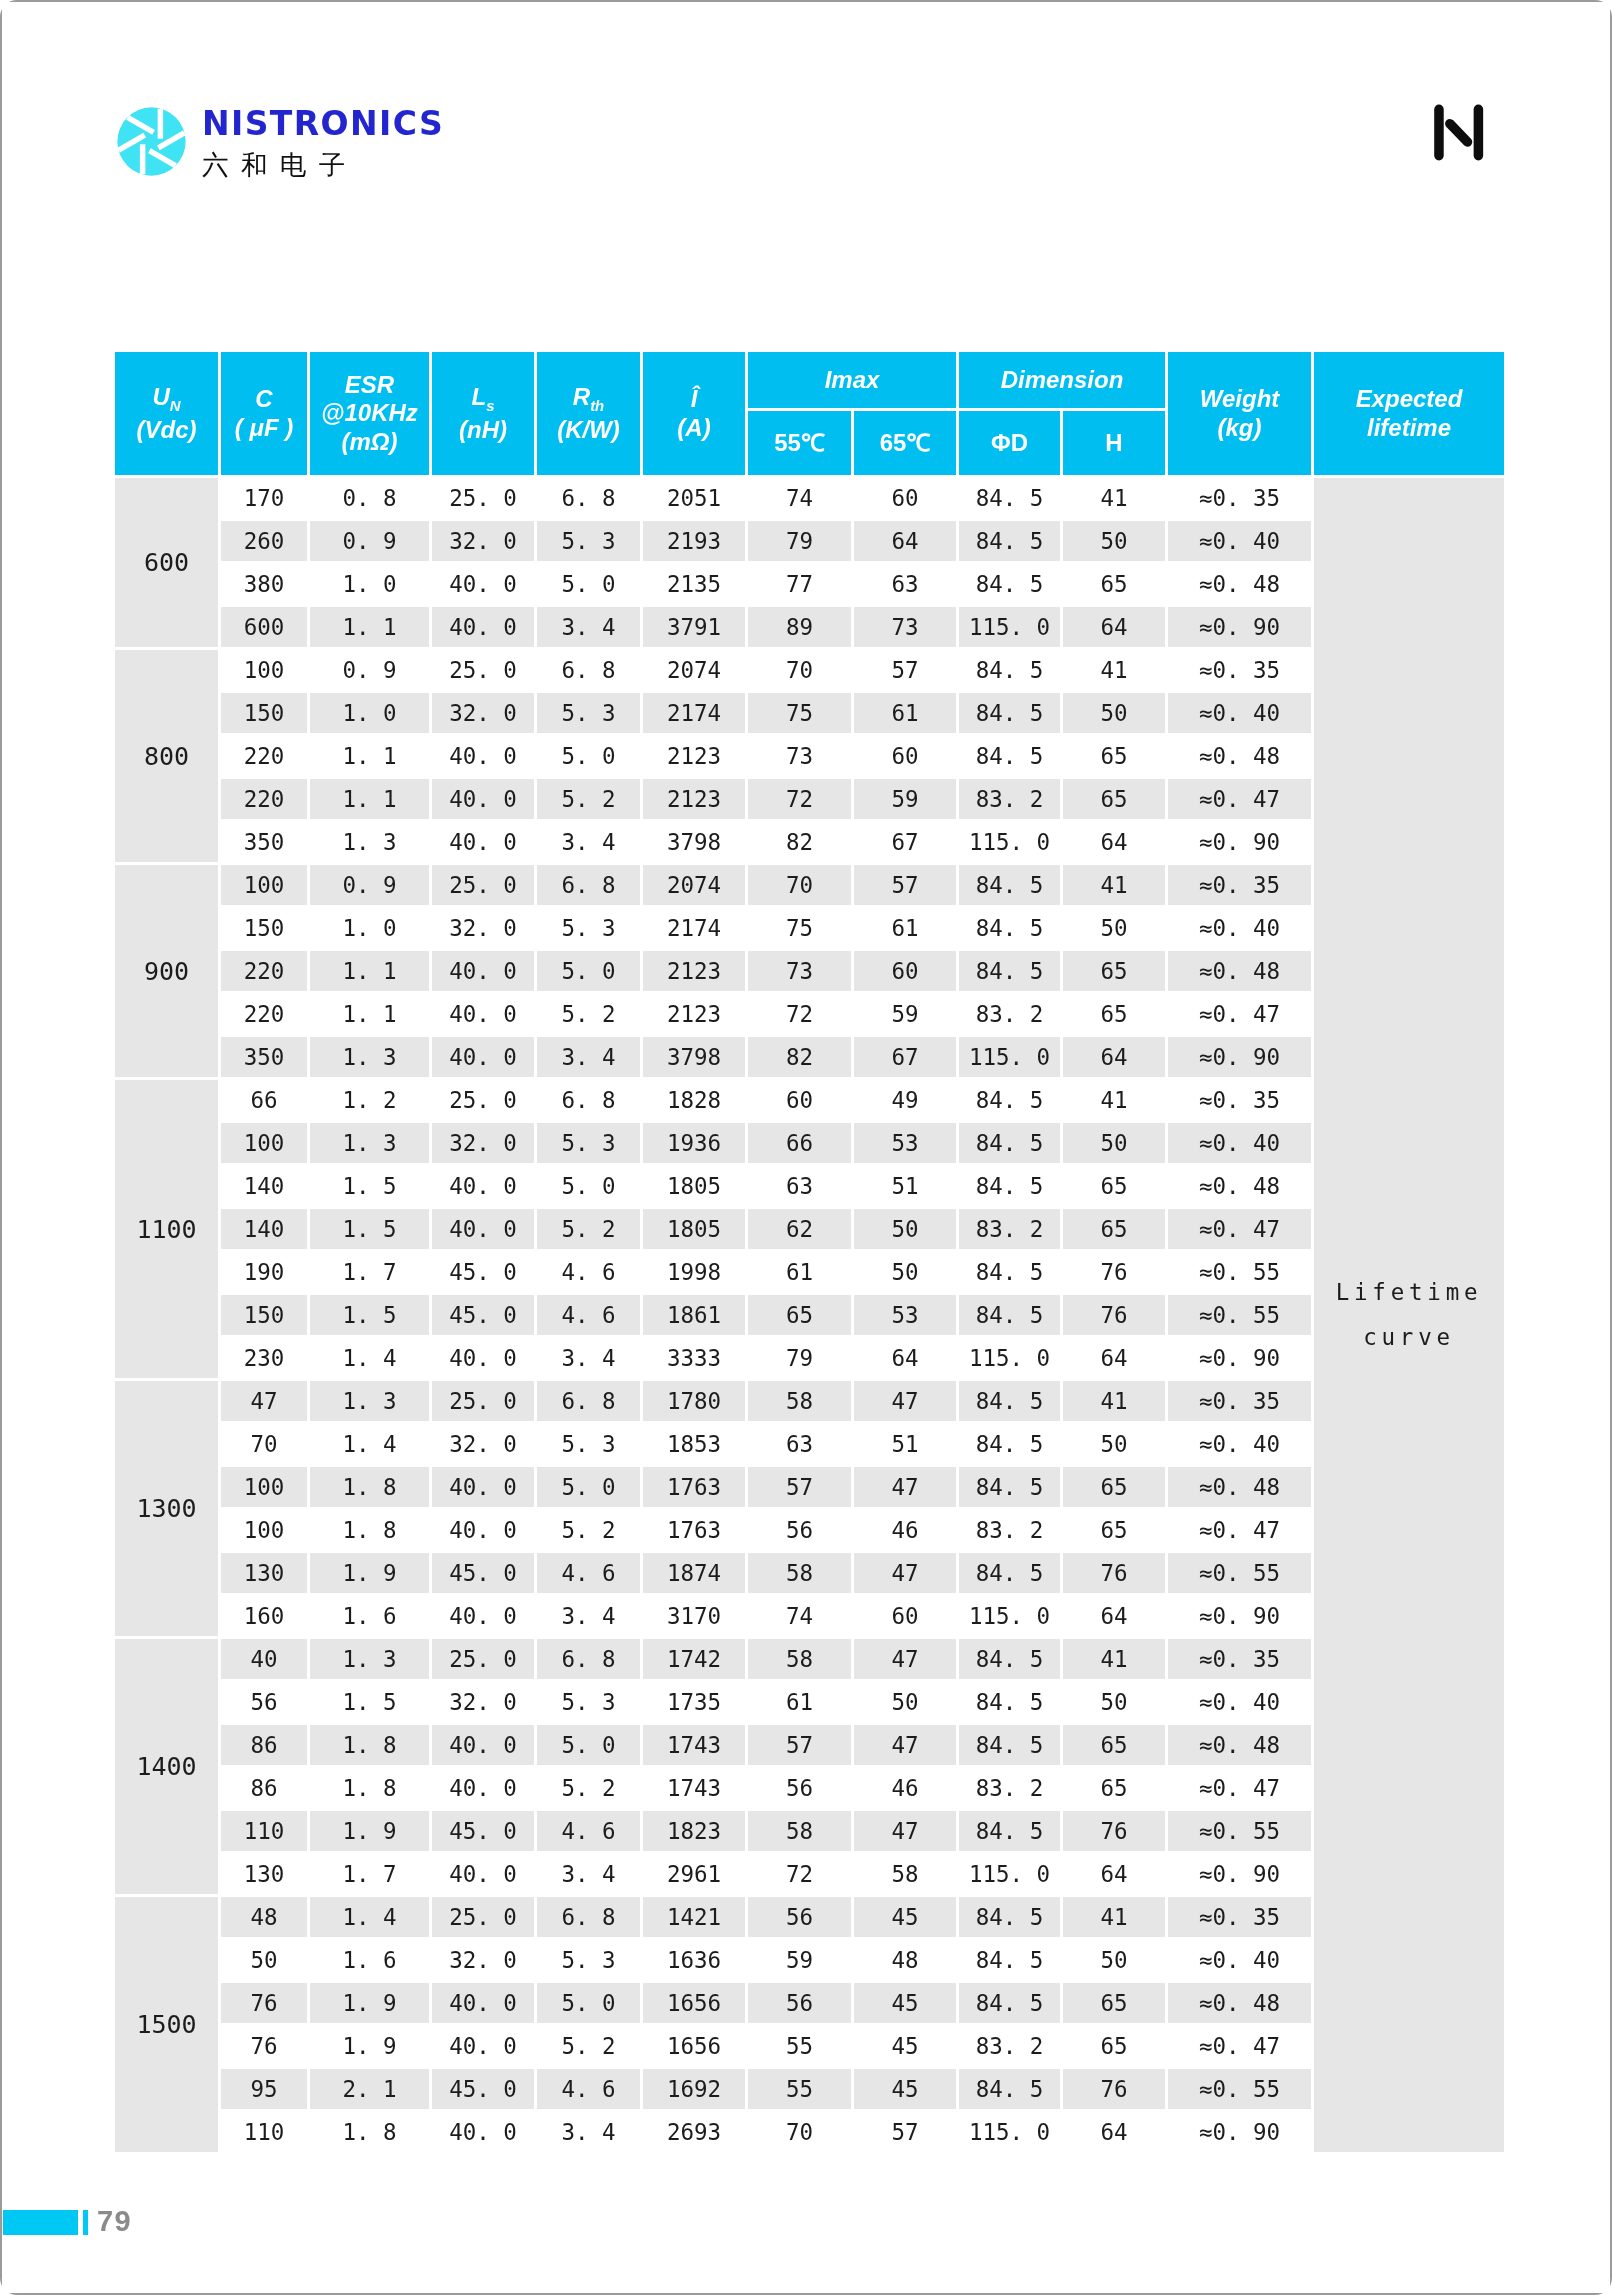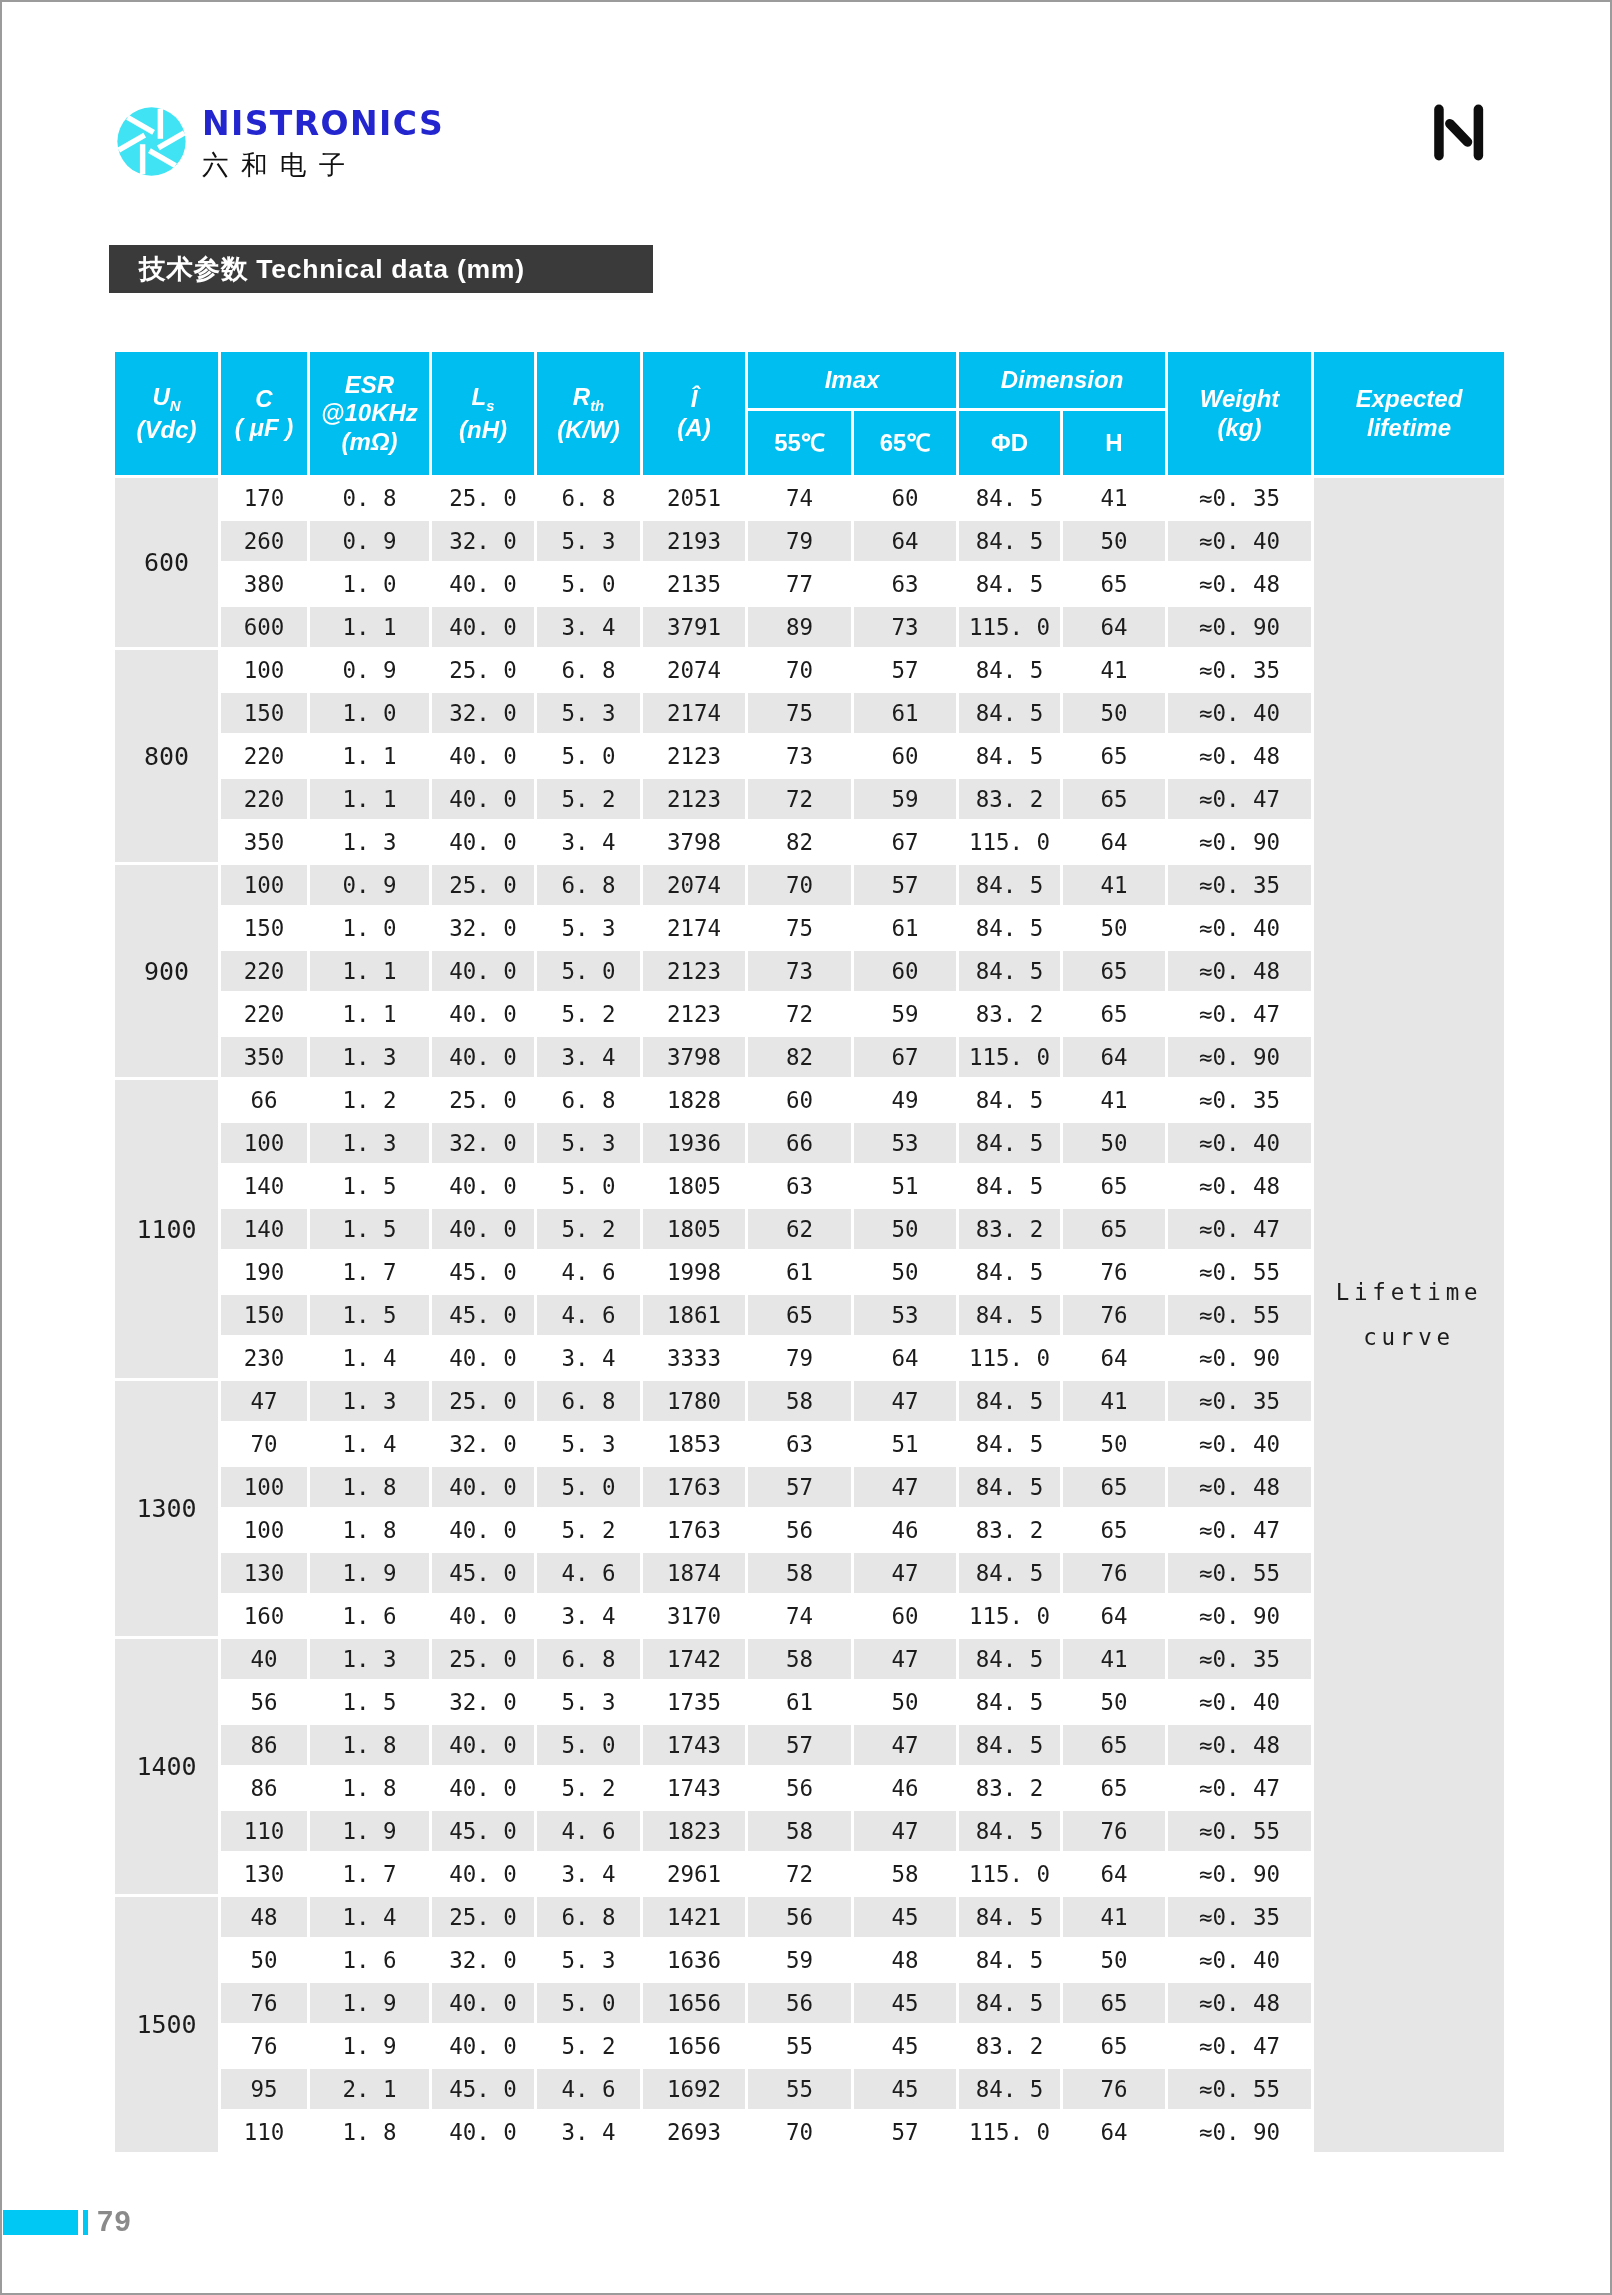--- a/index.html
+++ b/index.html
@@ -1,17 +1,17 @@
 <!DOCTYPE html>
 <html style="font-size:11px"><head>
 <meta charset="utf-8">
 <style>
   html,body{margin:0;padding:0;background:#fff;}
   .page{position:relative;width:1612px;height:2295px;background:#ffffff;overflow:hidden;
-        font-family:"Liberation Sans",sans-serif;}
+        font-family:"Liberation Sans",sans-serif;border-radius:17px;}
   .page-frame{position:absolute;inset:0;border:2.7px solid #9b9b9b;pointer-events:none;}
 
   
   .logo{position:absolute;left:116px;top:106px;display:flex;align-items:flex-start;}
   .logo-icon{width:71px;height:71px;}
   .brand-block{margin-left:15px;padding-top:1.4px;}
   .brand-name{font-family:"DejaVu Sans",sans-serif;font-weight:bold;font-size:33px;
               letter-spacing:1.4px;color:#2326ce;line-height:1.0;transform:scaleY(1.04);}
   .brand-cn{font-size:26.6px;font-weight:normal;color:#111;letter-spacing:12.3px;margin-top:6.8px;}
   .corner-mark{position:absolute;left:1424px;top:101px;width:68px;height:63px;}
@@ -72,21 +72,20 @@
   </div>
 
   <svg class="corner-mark" viewBox="0 0 100 92">
     <g stroke="#0d0d0d" stroke-width="14" stroke-linecap="round">
       <line x1="22" y1="12" x2="22" y2="80"></line>
       <line x1="80" y1="12" x2="80" y2="80"></line>
       <line x1="38" y1="33" x2="64" y2="60"></line>
     </g>
   </svg>
 
-  <div class="section-title">技术参数 Technical data (mm)</div>
 
   <table class="tech-table">
     <colgroup>
       <col style="width:106px">
         <col style="width:89px">
         <col style="width:122px">
       <col style="width:105px">
         <col style="width:106px">
         <col style="width:105px">
       <col style="width:106px">

